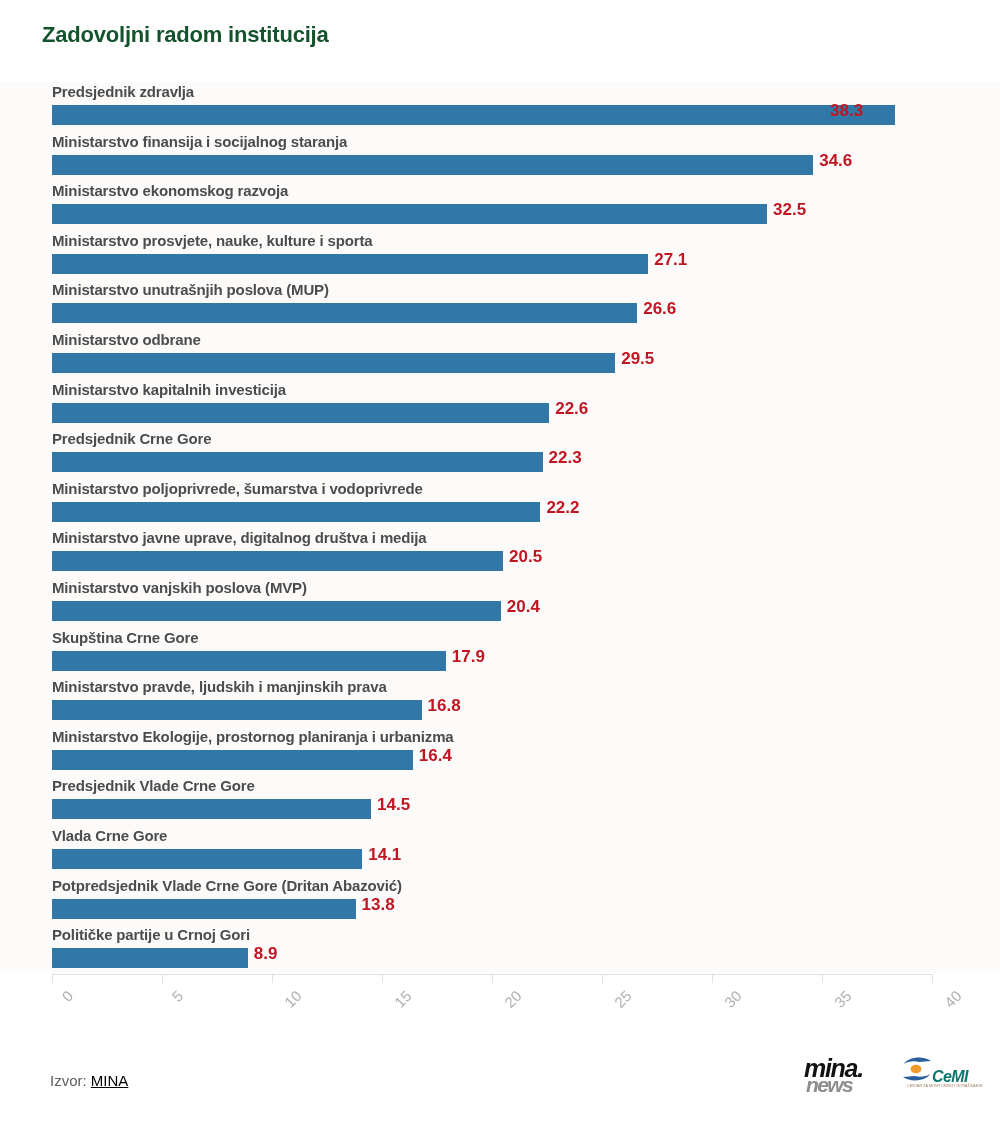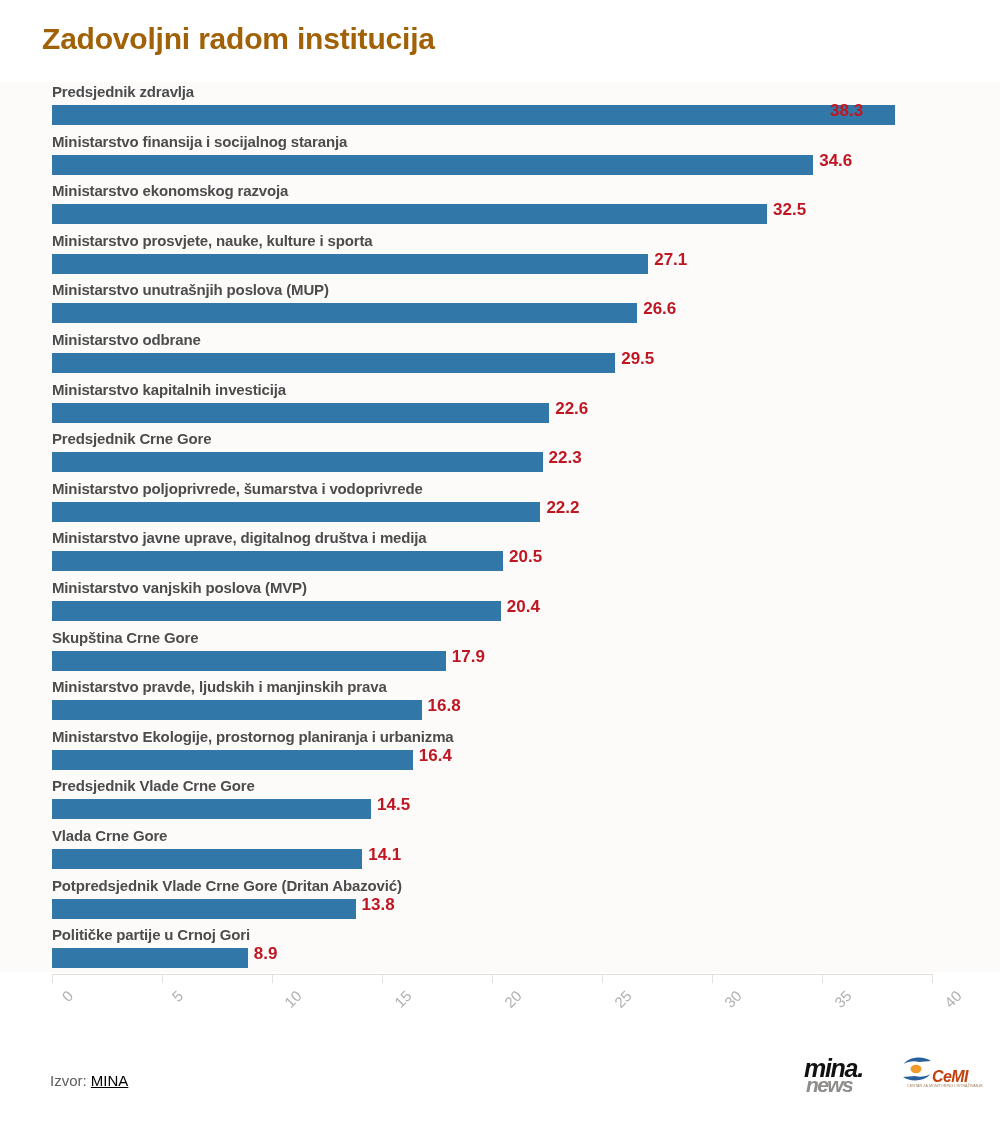--- a/index.html
+++ b/index.html
@@ -16,23 +16,23 @@
     height: 1130px;
     background: #ffffff;
     overflow: hidden;
   }
 
   
   .chart-title {
     position: absolute;
     left: 42px;
     top: 22px;
-    font-size: 30px;
-    font-weight: bold;
-    color: #a16207;
+    font-size: 22px;
+    font-weight: bold;
+    color: #14532d;
     letter-spacing: -0.2px;
     white-space: nowrap;
   }
 
   
   .plot-area {
     position: absolute;
     left: 0px;
     top: 82px;
     width: 1000px;
@@ -161,21 +161,21 @@
   .logo-cemi .cemi-mark {
     position: absolute;
     left: 0; top: 3px;
   }
   .logo-cemi .cemi-word {
     position: absolute;
     left: 30px; top: 15px;
     font-size: 16px;
     font-weight: bold;
     font-style: italic;
-    color: #c2410c;
+    color: #0f766e;
     letter-spacing: -0.6px;
     line-height: 1;
   }
   .logo-cemi .cemi-sub {
     position: absolute;
     left: 5px; top: 30px;
     font-size: 3.6px;
     color: #9c7a55;
     letter-spacing: 0.1px;
     white-space: nowrap;

